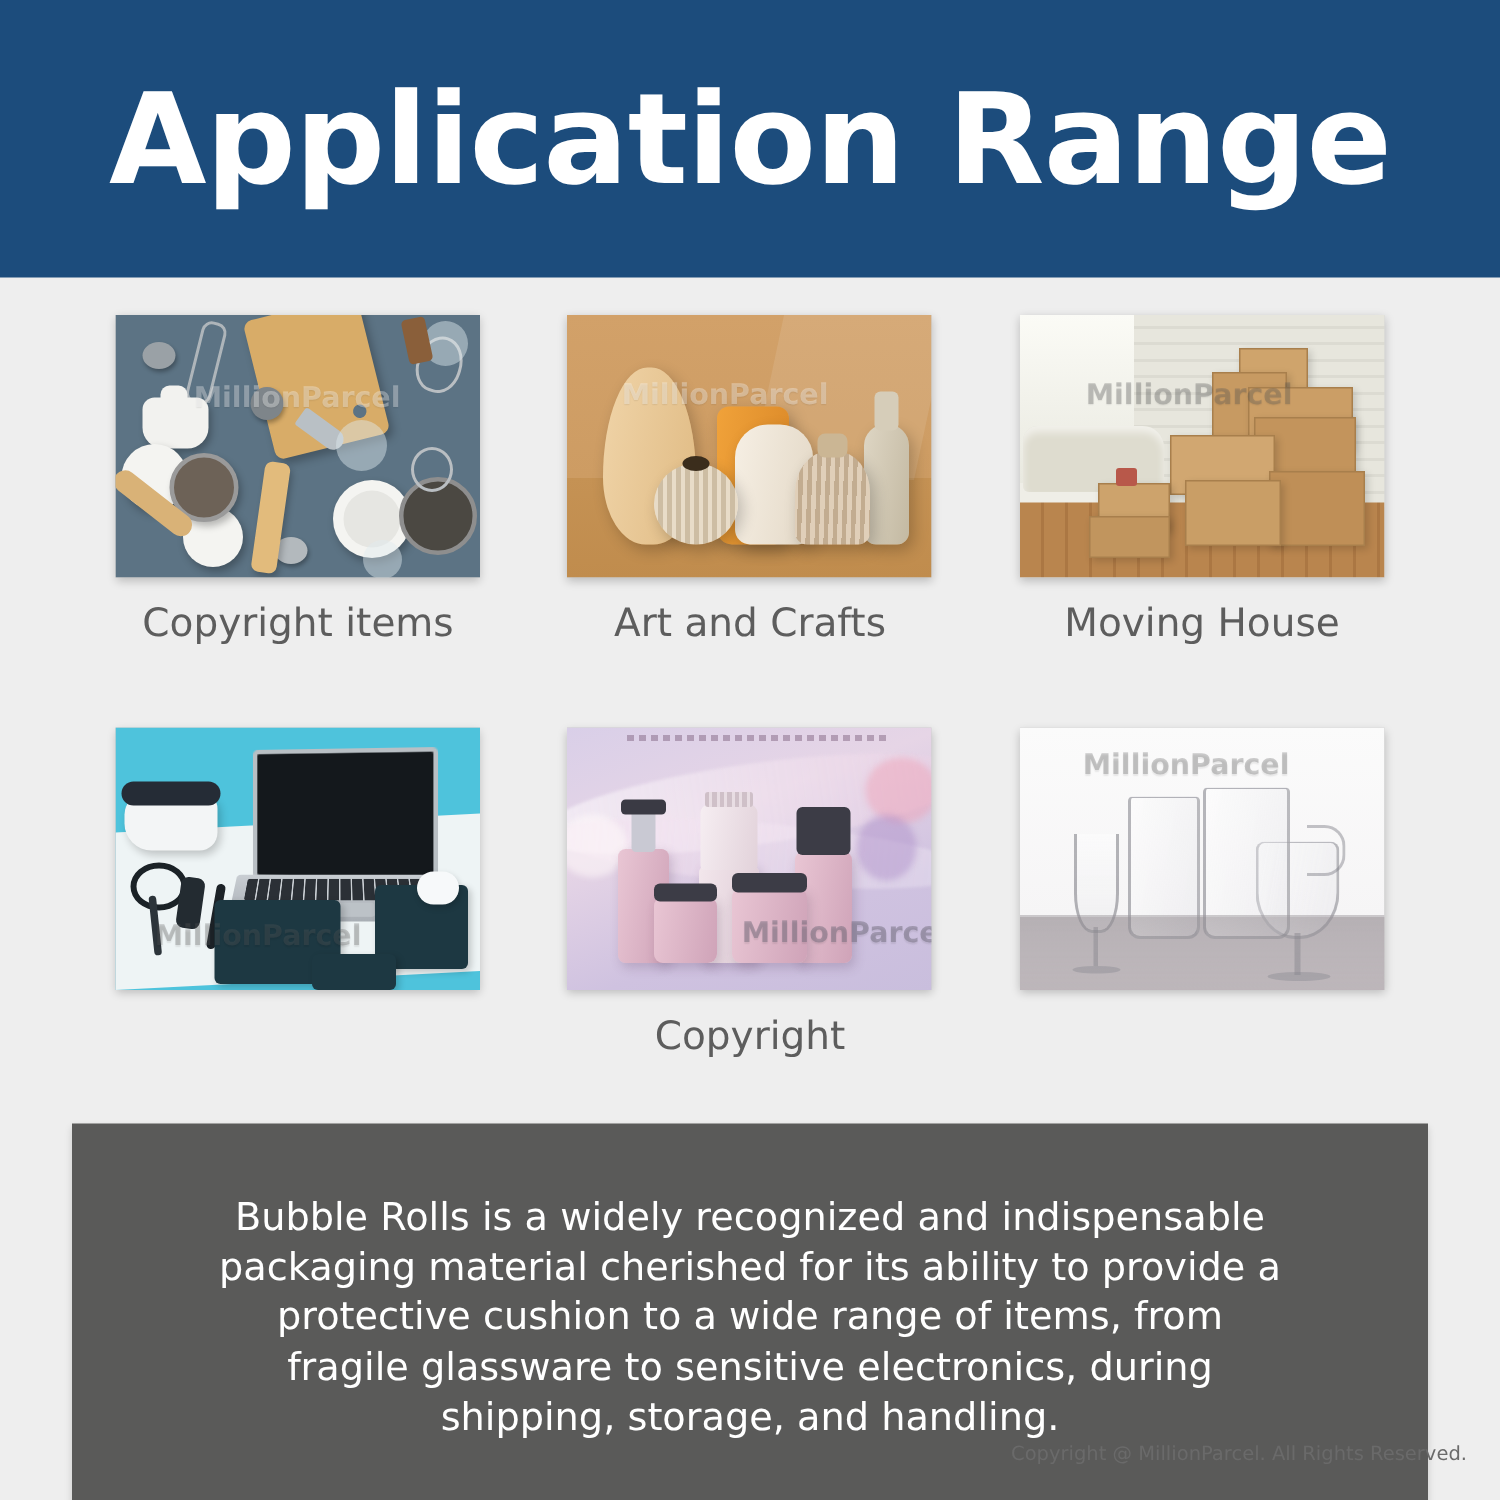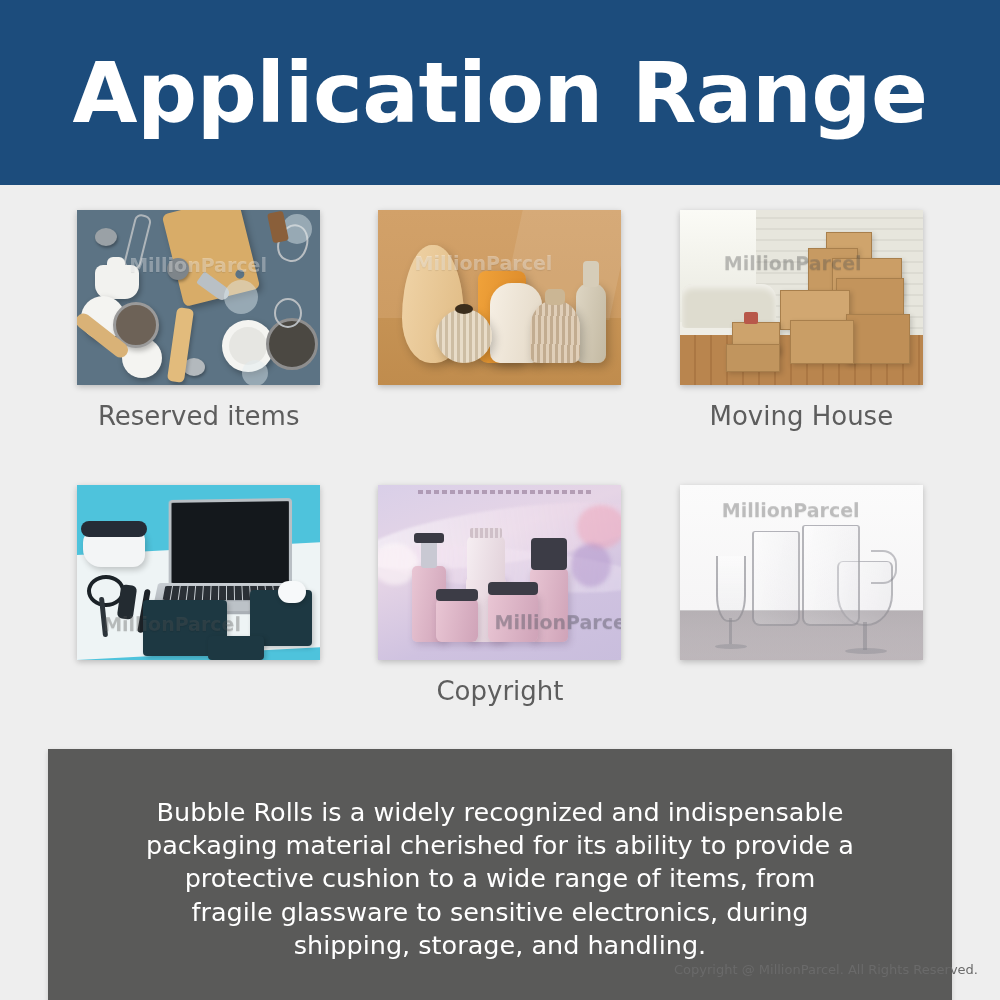--- a/index.html
+++ b/index.html
@@ -239,36 +239,37 @@
           <div class="pan"></div>
           <div class="whisk"></div>
           <div class="whisk2"></div>
           <div class="g1 glass"></div>
           <div class="g2 glass"></div>
           <div class="g3 glass"></div>
           <div class="fork"></div>
           <div class="wm" style="left:52px;top:44px;">MillionParcel</div>
         </div>
       </div>
-      <div class="card-label">Reserved items</div>
+      <div class="card-label">Copyright items</div>
     </div>
 
     <div class="card">
       <div class="thumb">
         <div class="sc-art">
           <div class="shadow-wall"></div>
           <div class="v vA"></div>
           <div class="v vB"></div>
           <div class="v vC"></div>
           <div class="v vF"></div>
           <div class="v vE"></div>
           <div class="v vD"></div>
           <div class="wm" style="left:36px;top:42px;">MillionParcel</div>
         </div>
       </div>
+      <div class="card-label">Art and Crafts</div>
     </div>
 
     <div class="card">
       <div class="thumb">
         <div class="sc-move">
           <div class="wall"></div>
           <div class="win"></div>
           <div class="floor"></div>
           <div class="sofa"></div>
           <div class="bx k2"></div>

